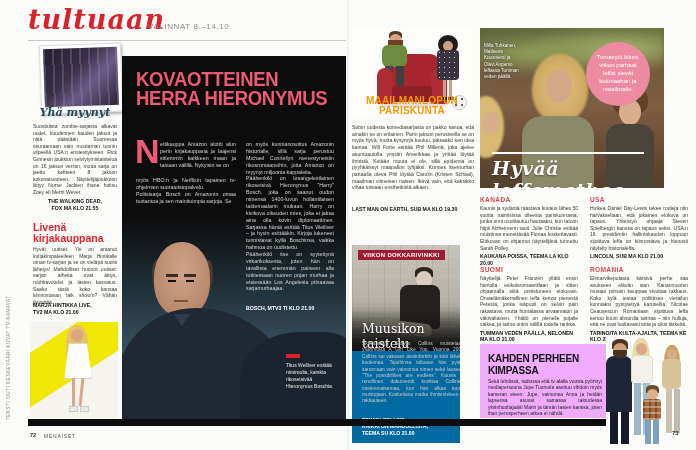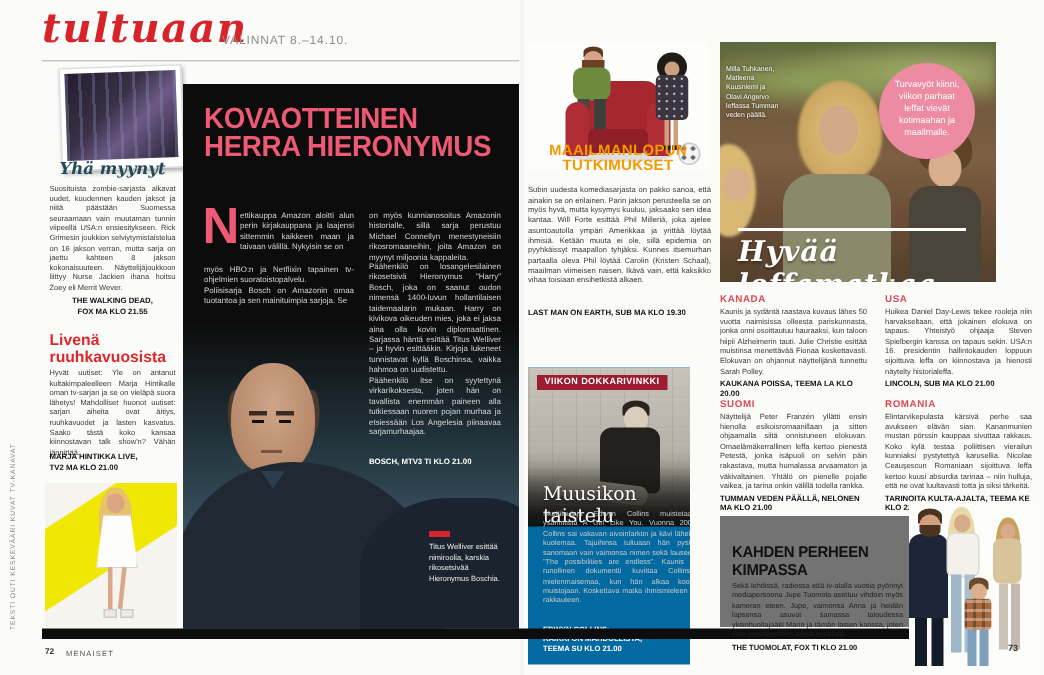--- a/index.html
+++ b/index.html
@@ -152,21 +152,21 @@
 
   
   .rev-head{font-size:6.5px;font-weight:bold;color:#dd4a52;letter-spacing:.4px;}
   .rv{width:98px;}
   .rv-a1{left:480px;top:196px;} .rv-a2{left:480px;top:266px;}
   .rv-b1{left:590px;top:196px;} .rv-b2{left:590px;top:266px;}
   .rv .tiny{margin-top:2px;}
   .rv .outro{margin-top:2px;}
 
   
-  .ybox{left:480px;top:344px;width:132px;height:74px;background:#737373;padding:18px 8px;box-sizing:border-box;z-index:2;}
+  .ybox{left:480px;top:344px;width:132px;height:74px;background:#f0abfc;padding:8px 8px;box-sizing:border-box;z-index:2;}
   .ybox-title{font-size:10.5px;font-weight:bold;color:#111;letter-spacing:-.2px;transform:scaleX(.95);transform-origin:left;}
   .ybox-body{margin-top:3px;font-size:4.9px;line-height:1.3;color:#222;text-align:justify;width:114px;}
   .ybox-outro{margin-top:2px;font-size:5px;}
   .family{left:606px;top:336px;width:88px;height:114px;background:#fcfcfb;z-index:5;overflow:hidden;}
   .fam-man-hair{position:absolute;left:6px;top:3px;width:16px;height:10px;background:#4a3320;border-radius:50% 50% 0 0;}
   .fam-man-face{position:absolute;left:7px;top:7px;width:14px;height:14px;background:#d2a07f;border-radius:50%;}
   .fam-man-beard{position:absolute;left:7px;top:14px;width:14px;height:8px;background:#4a3320;border-radius:0 0 50% 50%;}
   .fam-man-suit{position:absolute;left:0;top:20px;width:26px;height:56px;background:#1d2638;border-radius:8px 8px 0 0;}
   .fam-man-leg1{position:absolute;left:4px;top:76px;width:8px;height:32px;background:#141c2a;}
   .fam-man-leg2{position:absolute;left:15px;top:76px;width:8px;height:32px;background:#141c2a;}
@@ -208,21 +208,21 @@
 
   <div class="abs polaroid">
     <div class="polaroid-img"></div>
   </div>
   <div class="abs a1-title">Yhä myynyt</div>
   <div class="abs a1-body tiny">Suosituista zombie-sarjasta alkavat uudet, kuudennen kauden jaksot ja niitä päästään Suomessa seuraamaan vain muutaman tunnin viipeellä USA:n ensiesitykseen. Rick Grimesin joukkion selviytymistaistelua on 16 jakson verran, mutta sarja on jaettu kahteen 8 jakson kokonaisuuteen. Näyttelijäjoukkoon liittyy Nurse Jackien ihana hoitsu Zoey eli Merrit Wever.</div>
   <div class="abs a1-outro outro prelines">THE WALKING DEAD,
 FOX MA KLO 21.55</div>
 
   <div class="abs a2-title prelines">Livenä
-ruuhkavuosista</div>
+kirjakauppana</div>
   <div class="abs a2-body tiny">Hyvät uutiset: Yle on antanut kultakimpaleelleen Marja Hintikalle oman tv-sarjan ja se on vieläpä suora lähetys! Mahdolliset huonot uutiset: sarjan aiheita ovat äitiys, ruuhkavuodet ja lasten kasvatus. Saako tästä koko kansaa kiinnostavan talk show'n? Vähän jännittää.</div>
   <div class="abs a2-outro outro prelines">MARJA HINTIKKA LIVE,
 TV2 MA KLO 21.00</div>
 
   <div class="abs marja">
     <div class="marja-yellow"></div>
     <div class="marja-hair"></div>
     <div class="marja-face"></div>
     <div class="marja-dress"></div>
     <div class="marja-leg1"></div>
@@ -276,21 +276,21 @@
     <div class="lm-whair"></div>
     <div class="lm-wface"></div>
     <div class="lm-wdress"></div>
     <div class="lm-wleg1"></div>
     <div class="lm-wleg2"></div>
     <div class="lm-wshoe1"></div>
     <div class="lm-wshoe2"></div>
     <div class="lm-ball"></div>
   </div>
   <div class="abs lm-title prelines">MAAILMANLOPUN
-TUTKIMUKSET</div>
+PARISKUNTA</div>
   <div class="abs lm-body tiny">Subin uudesta komediasarjasta on pakko sanoa, että ainakin se on erilainen. Parin jakson perusteella se on myös hyvä, mutta kysymys kuuluu, jaksaako sen idea kantaa. Will Forte esittää Phil Milleriä, joka ajelee asuntoautolla ympäri Amerikkaa ja yrittää löytää ihmisiä. Ketään muuta ei ole, sillä epidemia on pyyhkäissyt maapallon tyhjäksi. Kunnes itsemurhan partaalla oleva Phil löytää Carolin (Kristen Schaal), maailman viimeisen naisen. Ikävä vain, että kaksikko vihaa toisiaan ensihetkistä alkaen.</div>
   <div class="abs lm-outro outro">LAST MAN ON EARTH, SUB MA KLO 19.30</div>
 
   <div class="abs doc">
     <div class="doc-photo">
       <div class="doc-hair"></div>
       <div class="doc-face"></div>
       <div class="doc-body"></div>
       <div class="doc-legs"></div>
     </div>

